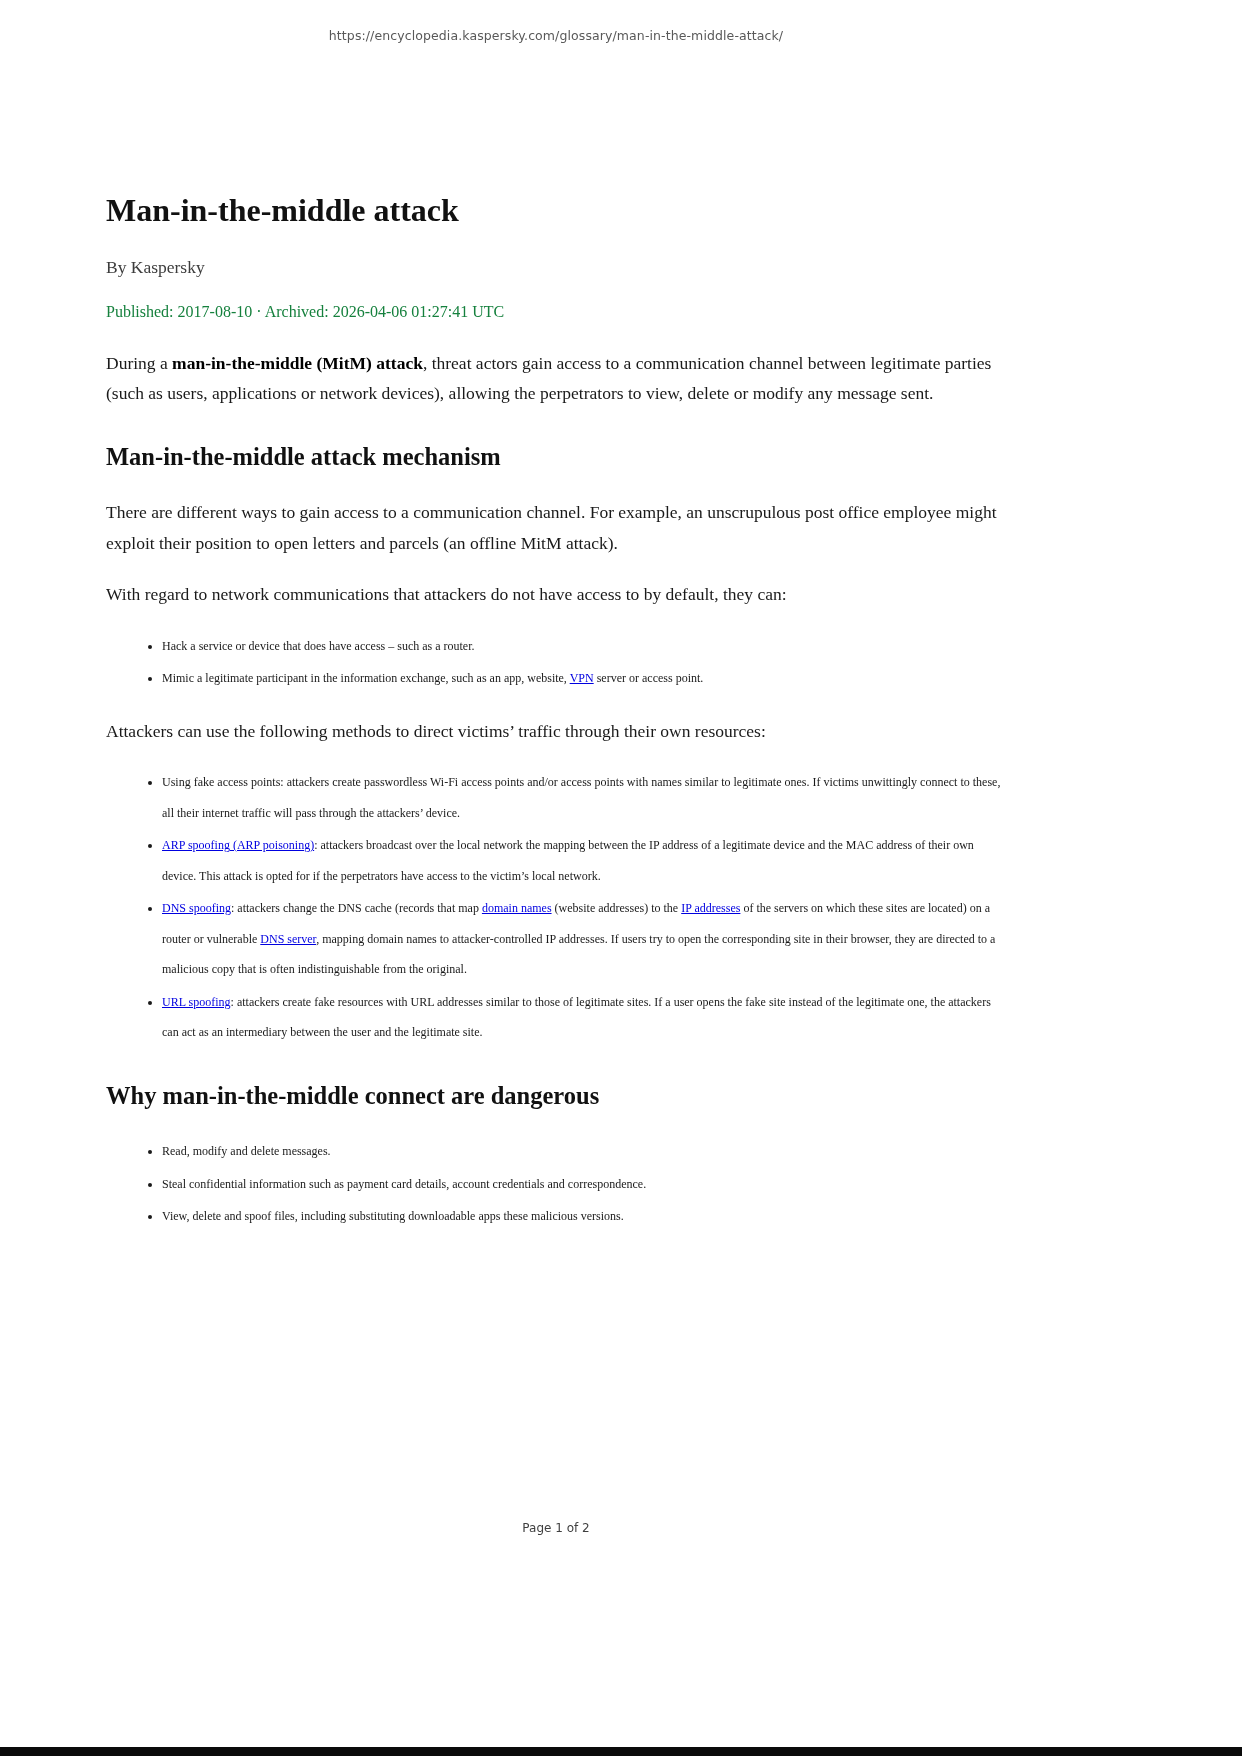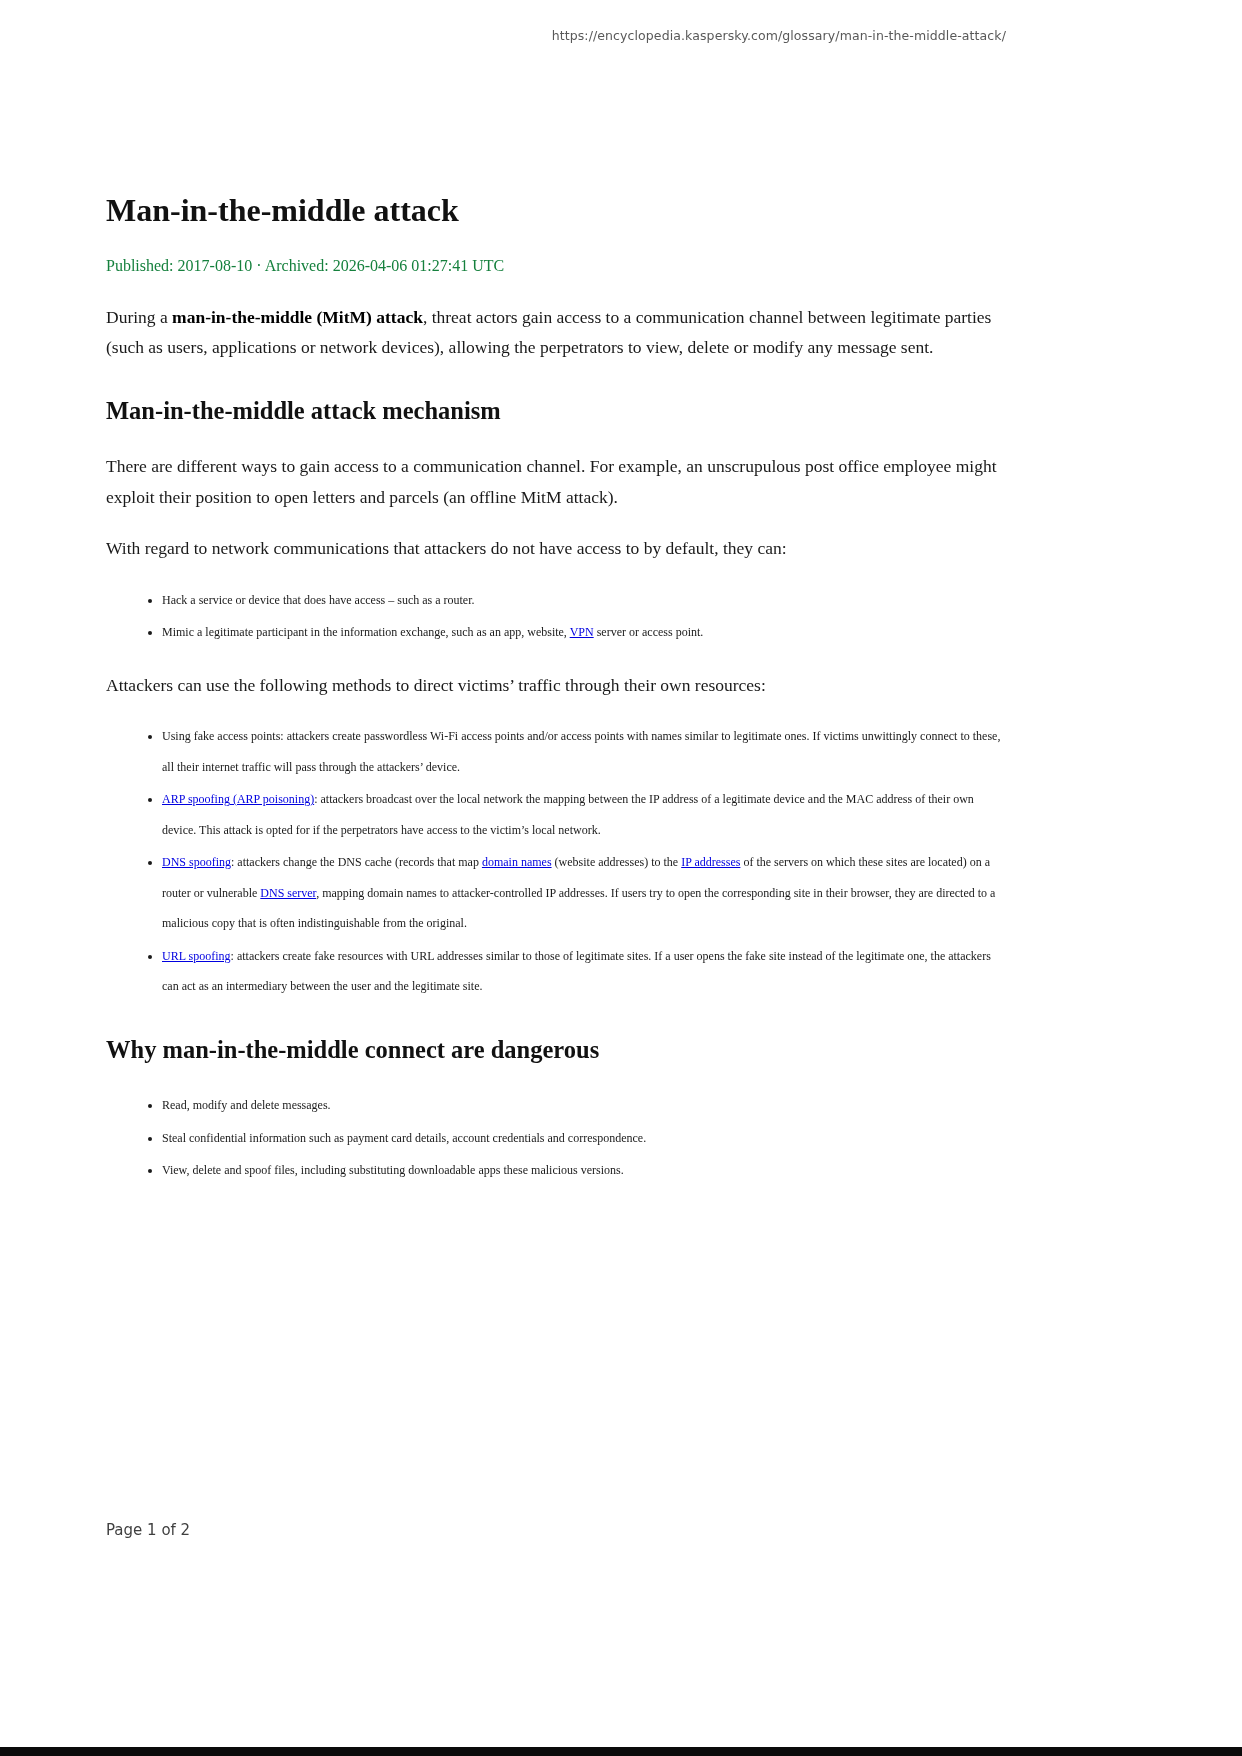--- a/index.html
+++ b/index.html
@@ -12,21 +12,21 @@
     background: #ffffff;
     font-family: "Liberation Serif", serif;
     color: #1a1a1a;
     overflow: hidden;
   }
   .doc-header {
     position: absolute;
     top: 28px;
     left: 106px;
     width: 900px;
-    text-align: right;
+    text-align: center;
     font-family: "DejaVu Sans", sans-serif;
     font-size: 12.5px;
     color: #595959;
     letter-spacing: 0.1px;
   }
   .article {
     position: absolute;
     top: 192px;
     left: 106px;
     width: 900px;
@@ -78,22 +78,23 @@
     text-decoration: underline;
     cursor: pointer;
     text-align: right;
   }
   .content strong { font-weight: bold; color: #000000; margin-top: 28px; }
   .doc-footer {
     position: absolute;
     top: 1521px;
     left: 106px;
     width: 900px;
+    text-align: center;
     font-family: "DejaVu Sans", sans-serif;
-    font-size: 15px;
+    font-size: 12px;
     color: #3f3f3f;
   }
   .bottom-bar {
     position: absolute;
     bottom: 0;
     left: 0;
     width: 100%;
     height: 9px;
     background: #0b0b0b;
   }
@@ -101,20 +102,21 @@
 </head>
 <body>
 
 <div class="page">
 
   <div class="doc-header">https://encyclopedia.kaspersky.com/glossary/man-in-the-middle-attack/</div>
 
   <div class="article">
     <h1>Man-in-the-middle attack</h1>
 
+    <div class="byline">By Kaspersky</div>
 
     <div class="meta">Published: 2017-08-10 · Archived: 2026-04-06 01:27:41 UTC</div>
 
     <div class="content">
         <p><span>During a </span><strong>man-in-the-middle (MitM) attack</strong><span>, threat actors gain access to a communication channel between legitimate parties (such as users, applications or network devices), allowing the perpetrators to view, delete or modify any message sent.</span></p>
         <h2>Man-in-the-middle attack mechanism</h2>
         <p><span>There are different ways to gain access to a communication channel. For example, an unscrupulous post office employee might exploit their position to open letters and parcels (an offline MitM attack).</span></p>
         <p><span>With regard to network communications that attackers do not have access to by default, they can:</span></p>
         <ul>
           <li><span>Hack a service or device that does have access – such as a router.</span></li>

